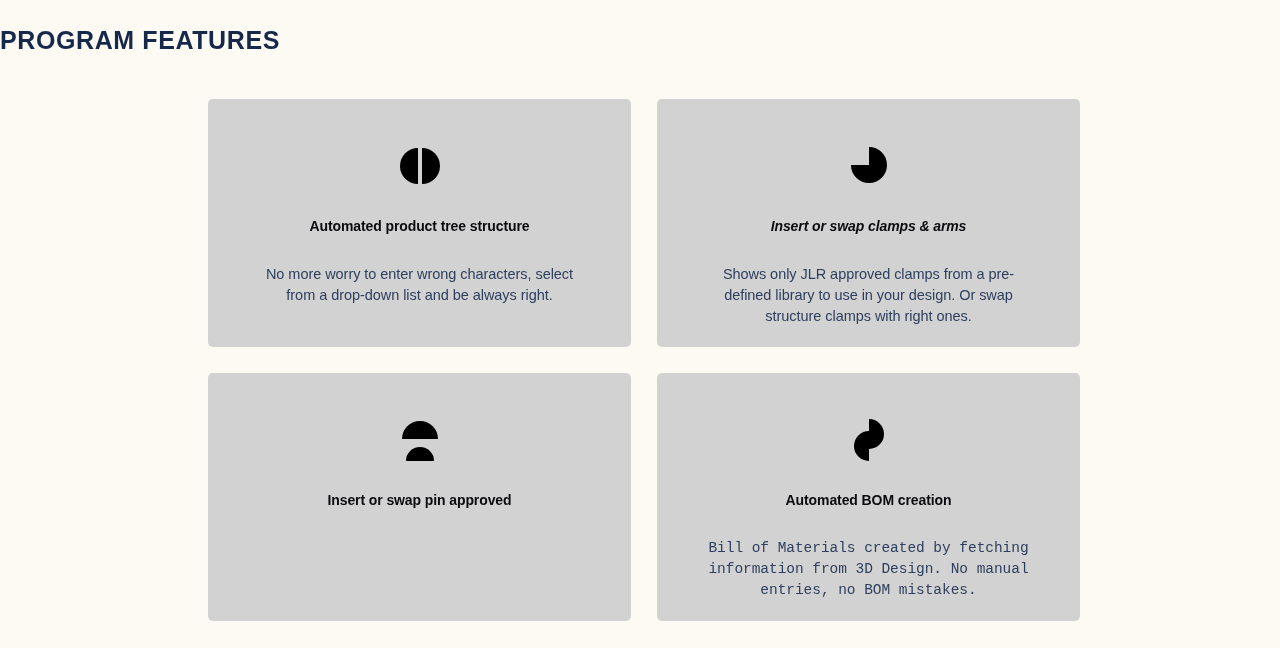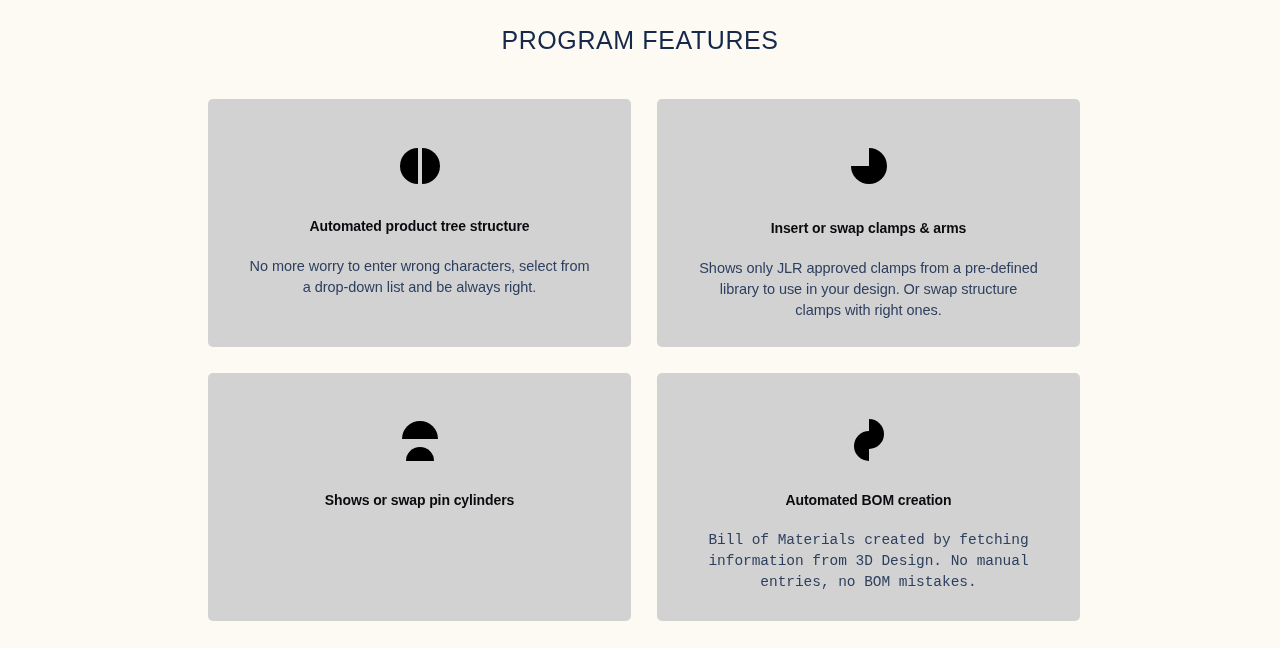--- a/index.html
+++ b/index.html
@@ -19,23 +19,23 @@
     position: relative;
     width: 1280px;
     height: 648px;
     background: #fdfaf4;
     box-sizing: border-box;
   }
 
   .page-title {
     margin: 0;
     padding-top: 26px;
-    text-align: center;
+    text-align: left;
     font-size: 25px;
-    font-weight: 400;
+    font-weight: 700;
     letter-spacing: 0.6px;
     color: #16294a;
     font-family: "Liberation Sans", sans-serif;
   }
 
   .features-grid {
     margin: 0 auto;
     padding-top: 44px;
     width: 864px;
     display: grid;
@@ -74,31 +74,31 @@
     margin: 0;
     font-size: 14px;
     font-weight: 700;
     color: #0b0b0f;
     letter-spacing: -0.1px;
     line-height: 18px;
     padding-top: 30px;
   }
 
   .card-body {
-    margin: 4px;
+    margin: 12px;
     padding-top: 17px;
     font-size: 14.5px;
     font-weight: 400;
     line-height: 21px;
     color: #2d3f5e;
     max-width: 352px;
     letter-spacing: -0.05px;
   }
 
-  .card-2 .card-title { padding-top: 32px; }
+  .card-2 .card-title { padding-top: 32px; font-style: italic; }
   .card-2 .card-body { max-width: 344px; }
   .card-3 .card-body { max-width: 362px; }
   .card-4 .card-body { max-width: 360px; font-family: Liberation Mono, monospace; }
 </style>
 </head>
 <body>
 
 <div class="page">
 
   <h1 class="page-title">PROGRAM FEATURES</h1>
@@ -126,21 +126,21 @@
       <p class="card-body">Shows only JLR approved clamps from a pre-defined library to use in your design. Or swap structure clamps with right ones.</p>
     </div>
 
     <div class="feature-card card-3">
       <div class="card-icon">
         <svg width="40" height="42" viewBox="0 0 40 42" aria-hidden="true">
           <path d="M2 20 A18 18 0 0 1 38 20 Z" fill="#000000"></path>
           <path d="M6 42 A14 14 0 0 1 34 42 Z" fill="#000000"></path>
         </svg>
       </div>
-      <h2 class="card-title">Shows or swap pin cylinders</h2>
+      <h2 class="card-title">Insert or swap pin approved</h2>
     </div>
 
     <div class="feature-card card-4">
       <div class="card-icon">
         <svg width="34" height="42" viewBox="0 0 34 42" aria-hidden="true">
           <path d="M17 0 L17 30 A15 15 0 0 0 17 0 Z" fill="#000000"></path>
           <path d="M17 12 L17 42 A15 15 0 0 1 17 12 Z" fill="#000000"></path>
         </svg>
       </div>
       <h2 class="card-title">Automated BOM creation</h2>

